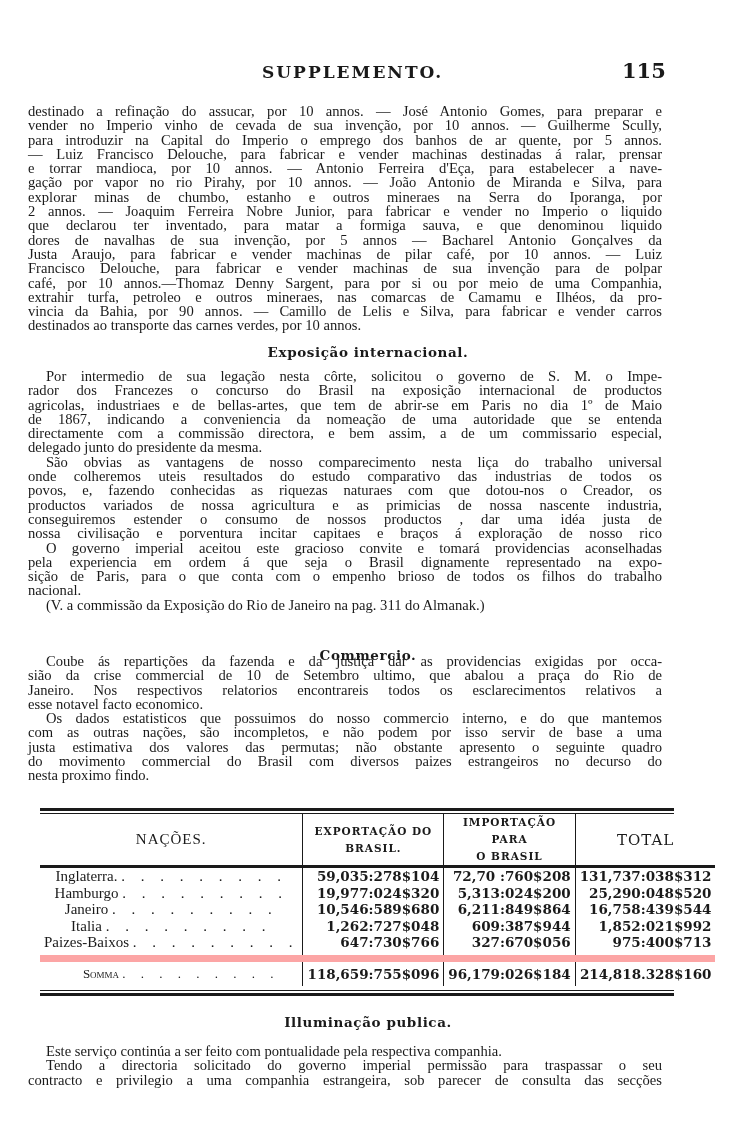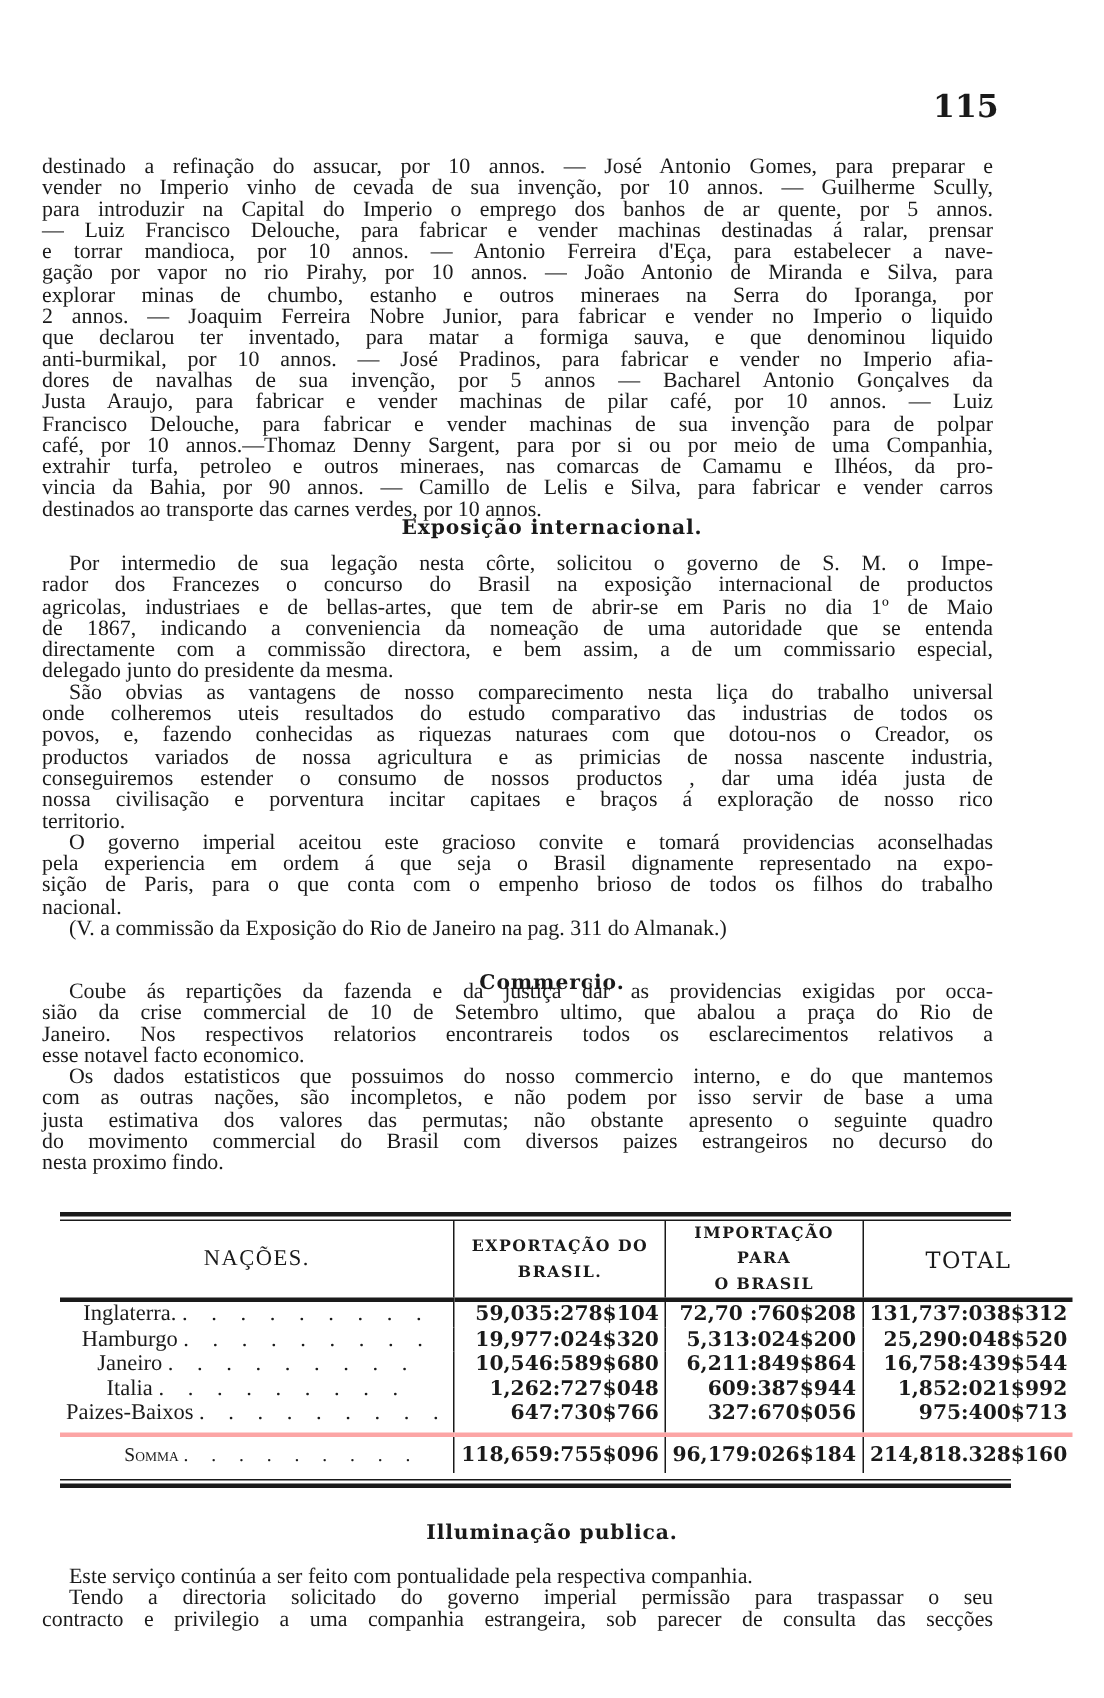--- a/index.html
+++ b/index.html
@@ -42,47 +42,47 @@
   table.trade th {
     font-weight: normal; vertical-align: middle; text-align: center;
     border-bottom: 3px solid #1a1a1a; height: 46px;
   }
   table.trade th.small { font-size: 10.5px; font-weight: bold; letter-spacing: 1px; line-height: 17px; }
   table.trade th.big { font-size: 15px; letter-spacing: 1px; }
   table.trade td { height: 16.5px; line-height: 16.5px; white-space: nowrap; }
   table.trade .col-nation { width: 196px; text-align: center; font-family: "Liberation Serif", serif; font-size: 15px; }
   table.trade .col-num { text-align: right; font-size: 13.5px; font-weight: bold; }
   table.trade .vsep { border-left: 1px solid #1a1a1a; }
-  table.trade tr.last-row td { padding-bottom: 4px; border-bottom: 3px solid #fca5a5; }
+  table.trade tr.last-row td { padding-bottom: 4px; border-bottom: 7px solid #fca5a5; }
   table.trade tr.total-row td { height: 24px; line-height: 24px; }
   table.trade tr.total-row td.col-nation { font-variant: small-caps; font-size: 13px; padding-left: 24px; }
   .bottom-rule { border-top: 1px solid #1a1a1a; margin-top: 4px; height: 0; }
   .bottom-rule2 { border-top: 3px solid #1a1a1a; margin-top: 2px; height: 0; }
   .dots { letter-spacing: 6px; }
 </style>
 </head>
 <body>
 
 <div class="page">
 
   <div class="header">
+    <span class="header-title">SUPPLEMENTO.</span>
     <span class="page-number">115</span>
   </div>
 
   <div class="body-text" style="top:93px;margin-top:11px;">
     <div class="justify-last">destinado a refinação do assucar, por 10 annos. — José Antonio Gomes, para preparar e</div>
     <div class="justify-last">vender no Imperio vinho de cevada de sua invenção, por 10 annos. — Guilherme Scully,</div>
     <div class="justify-last">para introduzir na Capital do Imperio o emprego dos banhos de ar quente, por 5 annos.</div>
     <div class="justify-last">— Luiz Francisco Delouche, para fabricar e vender machinas destinadas á ralar, prensar</div>
     <div class="justify-last">e torrar mandioca, por 10 annos. — Antonio Ferreira d'Eça, para estabelecer a nave-</div>
     <div class="justify-last">gação por vapor no rio Pirahy, por 10 annos. — João Antonio de Miranda e Silva, para</div>
     <div class="justify-last">explorar minas de chumbo, estanho e outros mineraes na Serra do Iporanga, por</div>
     <div class="justify-last">2 annos. — Joaquim Ferreira Nobre Junior, para fabricar e vender no Imperio o liquido</div>
     <div class="justify-last">que declarou ter inventado, para matar a formiga sauva, e que denominou liquido</div>
-    <div class="justify-last">anti-burmikal, por 10 annos. — José Pradinos, para fabricar e vender no Imperio afia-</div>
     <div class="justify-last">dores de navalhas de sua invenção, por 5 annos — Bacharel Antonio Gonçalves da</div>
     <div class="justify-last">Justa Araujo, para fabricar e vender machinas de pilar café, por 10 annos. — Luiz</div>
     <div class="justify-last">Francisco Delouche, para fabricar e vender machinas de sua invenção para de polpar</div>
     <div class="justify-last">café, por 10 annos.—Thomaz Denny Sargent, para por si ou por meio de uma Companhia,</div>
     <div class="justify-last">extrahir turfa, petroleo e outros mineraes, nas comarcas de Camamu e Ilhéos, da pro-</div>
     <div class="justify-last">vincia da Bahia, por 90 annos. — Camillo de Lelis e Silva, para fabricar e vender carros</div>
     <div>destinados ao transporte das carnes verdes, por 10 annos.</div>
   </div>
 
   <div class="section-heading" style="top:344px;">Exposição internacional.</div>
@@ -96,21 +96,20 @@
       <div class="justify-last">directamente com a commissão directora, e bem assim, a de um commissario especial,</div>
       <div>delegado junto do presidente da mesma.</div>
     </div>
     <div>
       <div class="justify-last indent">São obvias as vantagens de nosso comparecimento nesta liça do trabalho universal</div>
       <div class="justify-last">onde colheremos uteis resultados do estudo comparativo das industrias de todos os</div>
       <div class="justify-last">povos, e, fazendo conhecidas as riquezas naturaes com que dotou-nos o Creador, os</div>
       <div class="justify-last">productos variados de nossa agricultura e as primicias de nossa nascente industria,</div>
       <div class="justify-last">conseguiremos estender o consumo de nossos productos , dar uma idéa justa de</div>
       <div class="justify-last">nossa civilisação e porventura incitar capitaes e braços á exploração de nosso rico</div>
-      <div>territorio.</div>
     </div>
     <div>
       <div class="justify-last indent">O governo imperial aceitou este gracioso convite e tomará providencias aconselhadas</div>
       <div class="justify-last">pela experiencia em ordem á que seja o Brasil dignamente representado na expo-</div>
       <div class="justify-last">sição de Paris, para o que conta com o empenho brioso de todos os filhos do trabalho</div>
       <div>nacional.</div>
     </div>
     <div class="indent">(V. a commissão da Exposição do Rio de Janeiro na pag. 311 do Almanak.)</div>
   </div>
 

